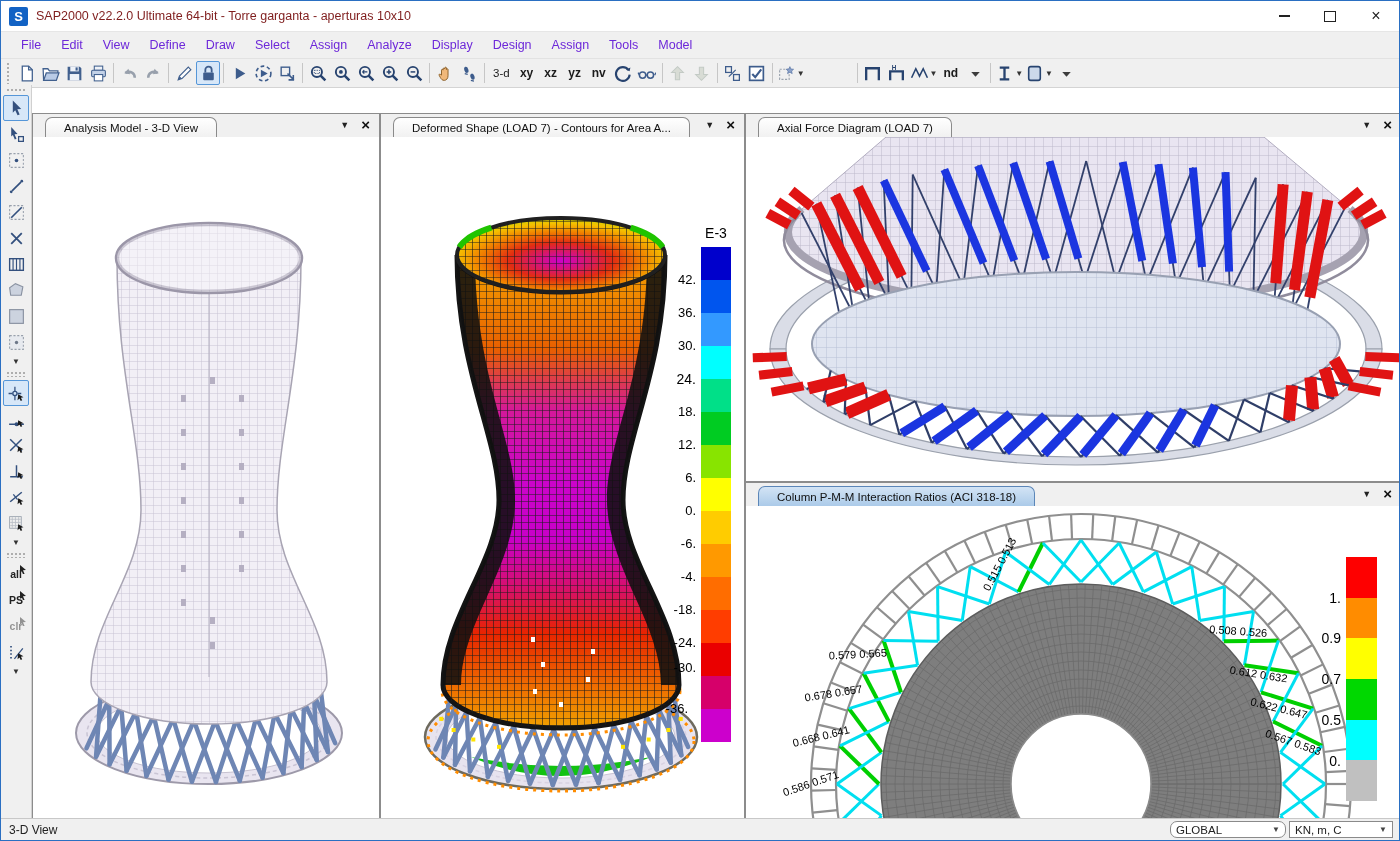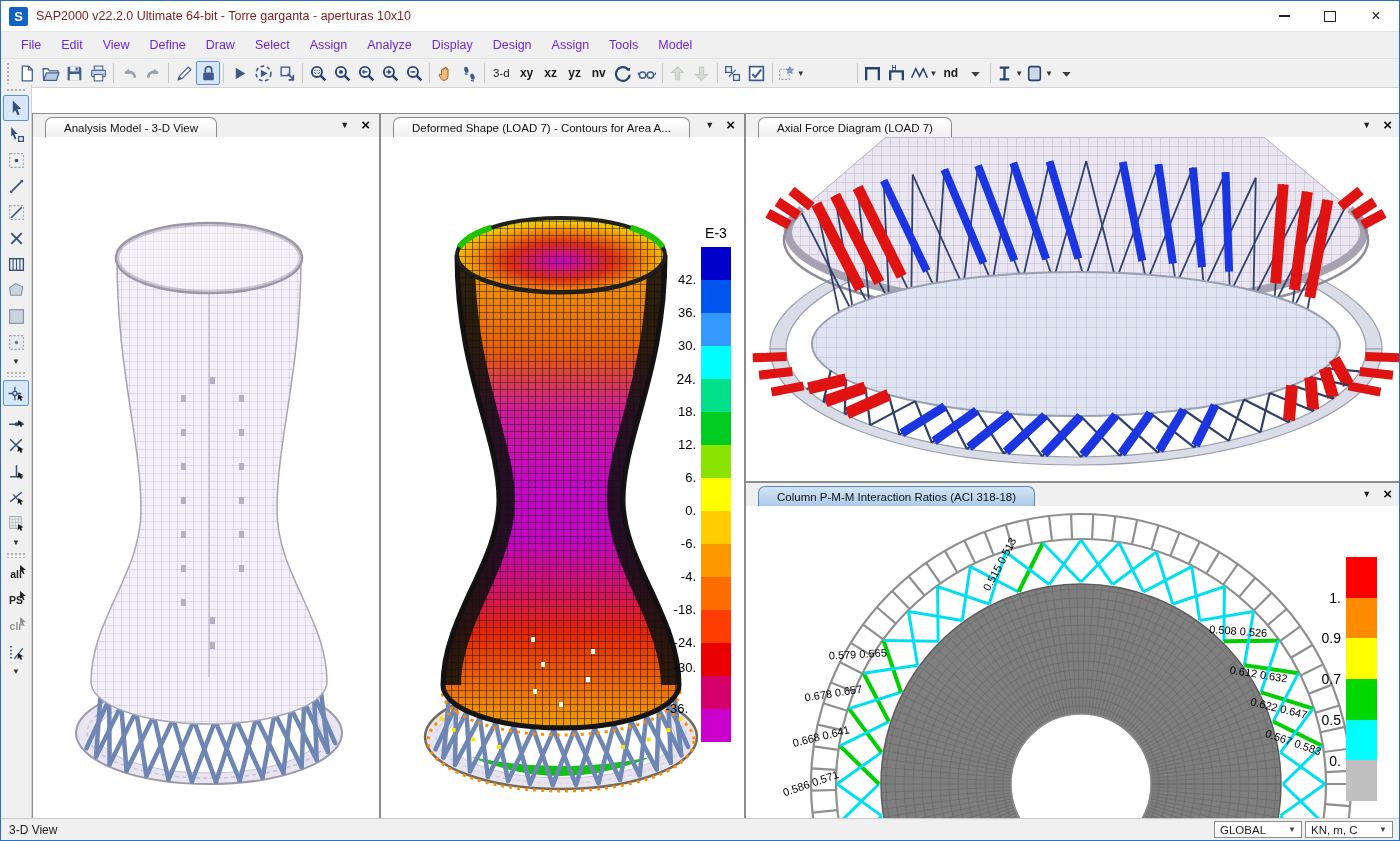--- a/index.html
+++ b/index.html
@@ -1185,24 +1185,24 @@
             <div class="lg-label" style="right: 60px; top: 246.5px; font-size: 14px;">0.</div>
           </div>
       </div>
 
     </div>
   </div>
 
   <div class="statusbar">
     <div class="sb-text">3-D View</div>
     <div class="sb-right">
-      <div class="sb-select" style="width:88px;">
+      <div class="sb-select" style="width:116px;border-radius:7px;">
         <span>GLOBAL</span>
         <span class="sb-chev">▼</span>
       </div>
-      <div class="sb-select" style="width:88px;">
+      <div class="sb-select" style="width:104px;">
         <span>KN, m, C</span>
         <span class="sb-chev">▼</span>
       </div>
     </div>
   </div>
 
 </div>
 
 </body></html>

